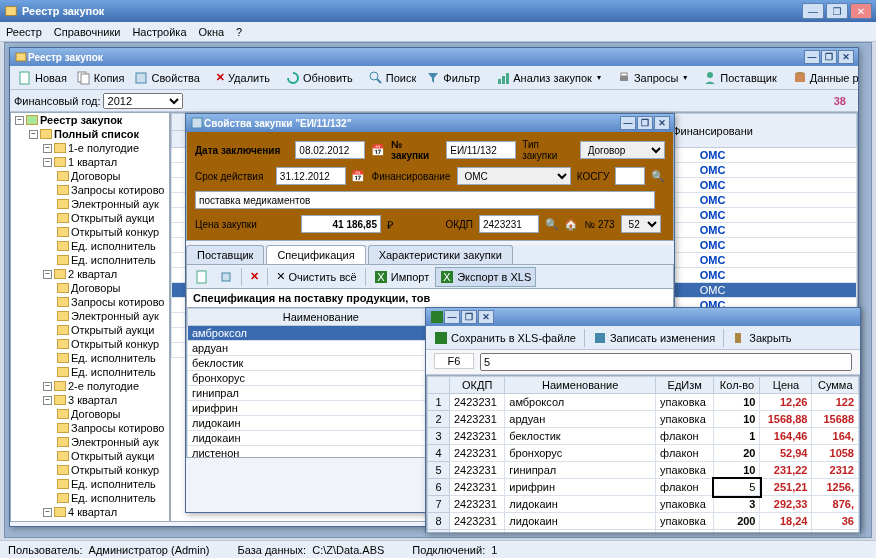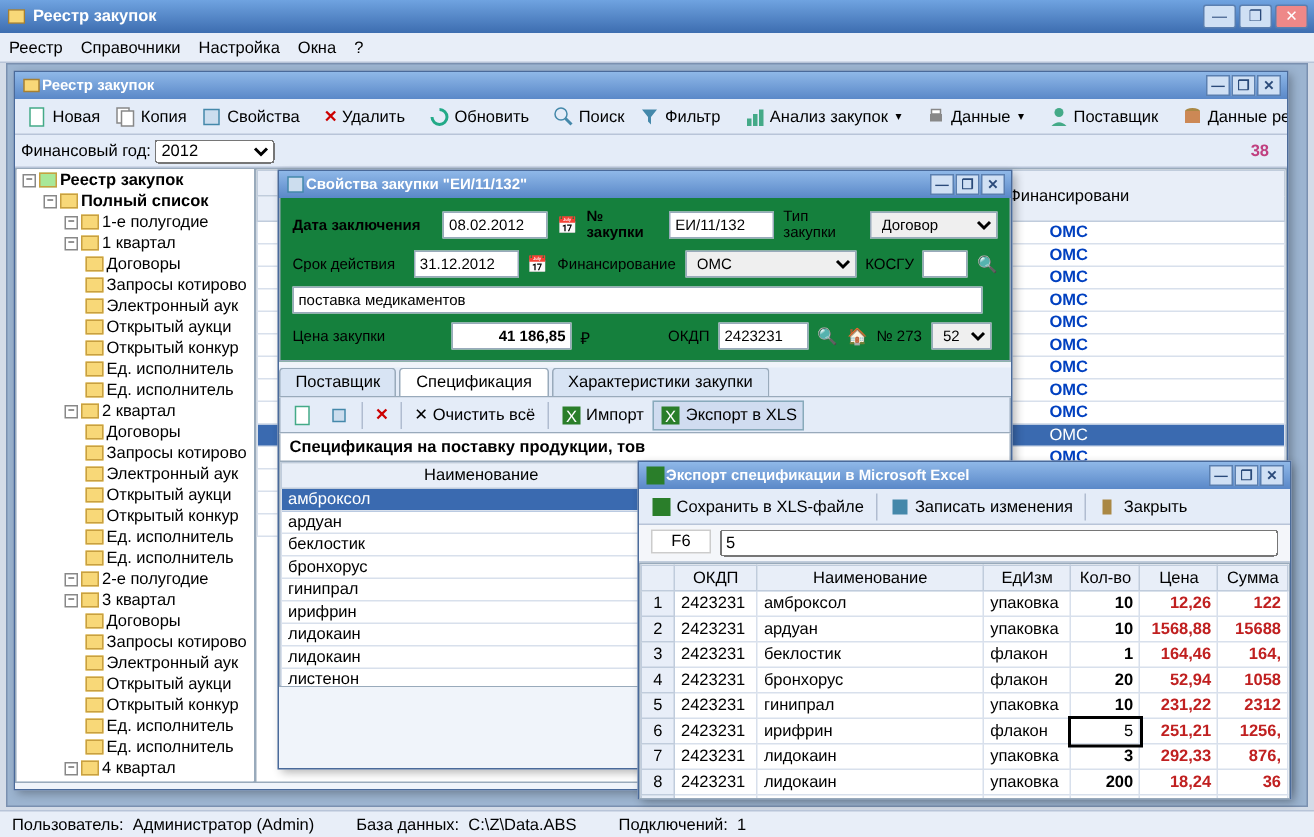--- a/index.html
+++ b/index.html
@@ -138,21 +138,21 @@
             <rect x="10" y="2" width="3" height="11" fill="#4a8"></rect>
           </svg>
           <span>Анализ закупок</span>
         </div>
       <div class="sep"></div>
       <div class="tbtn dropdown-arrow">
           <svg class="tico" viewBox="0 0 14 14">
             <rect x="3" y="5" width="8" height="5" fill="#888"></rect>
             <rect x="4" y="2" width="6" height="3" fill="#fff" stroke="#888"></rect>
           </svg>
-          <span>Данные</span>
+          <span>Запросы</span>
         </div>
       <div class="sep"></div>
       <div class="tbtn">
           <svg class="tico" viewBox="0 0 14 14">
             <circle cx="7" cy="4" r="3" fill="#4a8"></circle>
             <path d="M2 13 Q7 8 12 13" fill="#4a8"></path>
           </svg>
           <span>Поставщик</span>
         </div>
       <div class="sep"></div>
@@ -404,21 +404,21 @@
       <svg width="14" height="14">
           <rect x="2" y="2" width="10" height="10" fill="#cde" stroke="#48a"></rect>
         </svg>
       <span class="t">Свойства закупки "ЕИ/11/132"</span>
       <div class="cbtns">
         <div class="cbtn">—</div>
         <div class="cbtn">❐</div>
         <div class="cbtn">✕</div>
       </div>
     </div>
-    <div style="background:#15803d; padding:4px 0; border:1px solid #9ab; border-top:none">
+    <div style="background:#a16207; padding:4px 0; border:1px solid #9ab; border-top:none">
       <div class="form-row">
         <label style="font-weight:bold;width:100px">Дата заключения</label>
         <input style="width: 70px;" value="08.02.2012">
         <span>📅</span>
         <label style="font-weight:bold">№ закупки</label>
         <input style="width: 70px;" value="ЕИ/11/132">
         <label>Тип закупки</label>
         <select style="width:90px"><option>Договор</option></select>
       </div>
       <div class="form-row">
@@ -554,21 +554,20 @@
           </tbody>
       </table>
     </div>
   </div>
 
   <div class="child-window" style="left:420px; top:264px; width:436px; height:226px;">
     <div class="child-title">
       <svg width="14" height="14">
           <rect x="1" y="1" width="12" height="12" fill="#2a7e2a"></rect>
         </svg>
-      <span class="t">Экспорт спецификации в Microsoft Excel</span>
       <div class="cbtns">
         <div class="cbtn">—</div>
         <div class="cbtn">❐</div>
         <div class="cbtn">✕</div>
       </div>
     </div>
     <div class="toolbar">
       <span class="tbtn">
           <svg class="tico" viewBox="0 0 14 14">
             <rect x="1" y="1" width="12" height="12" fill="#2a7e2a"></rect>

